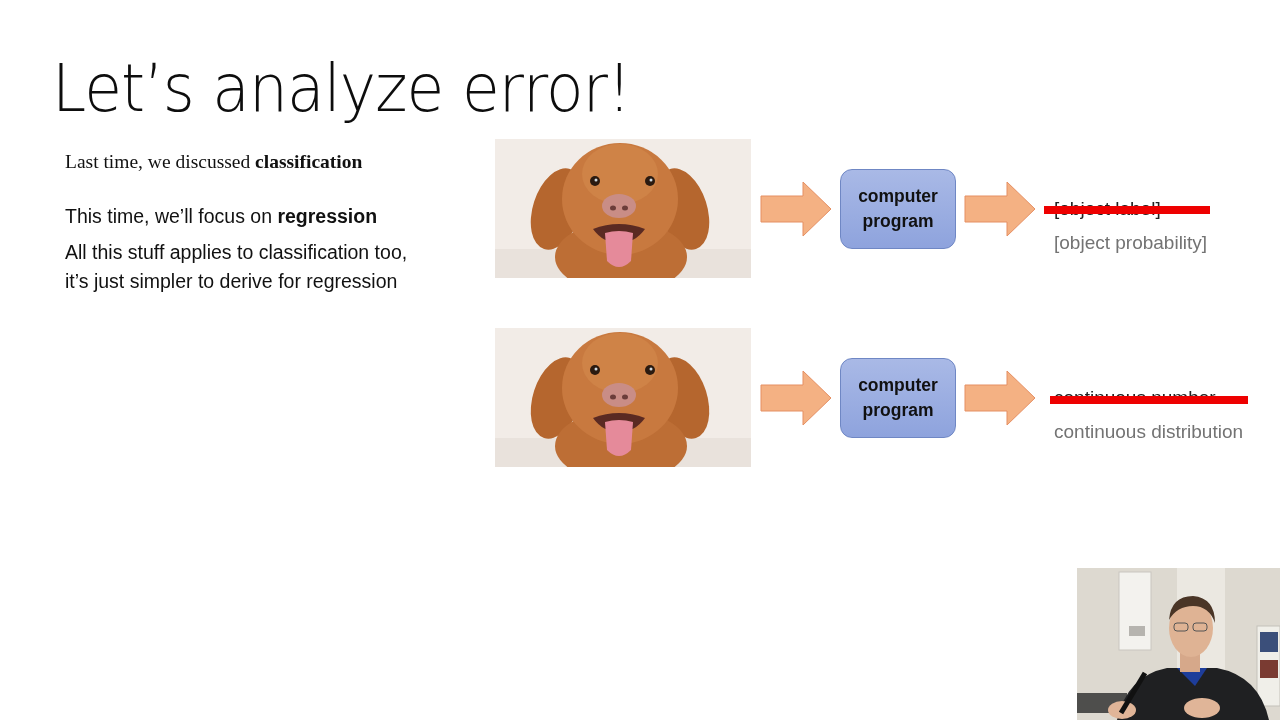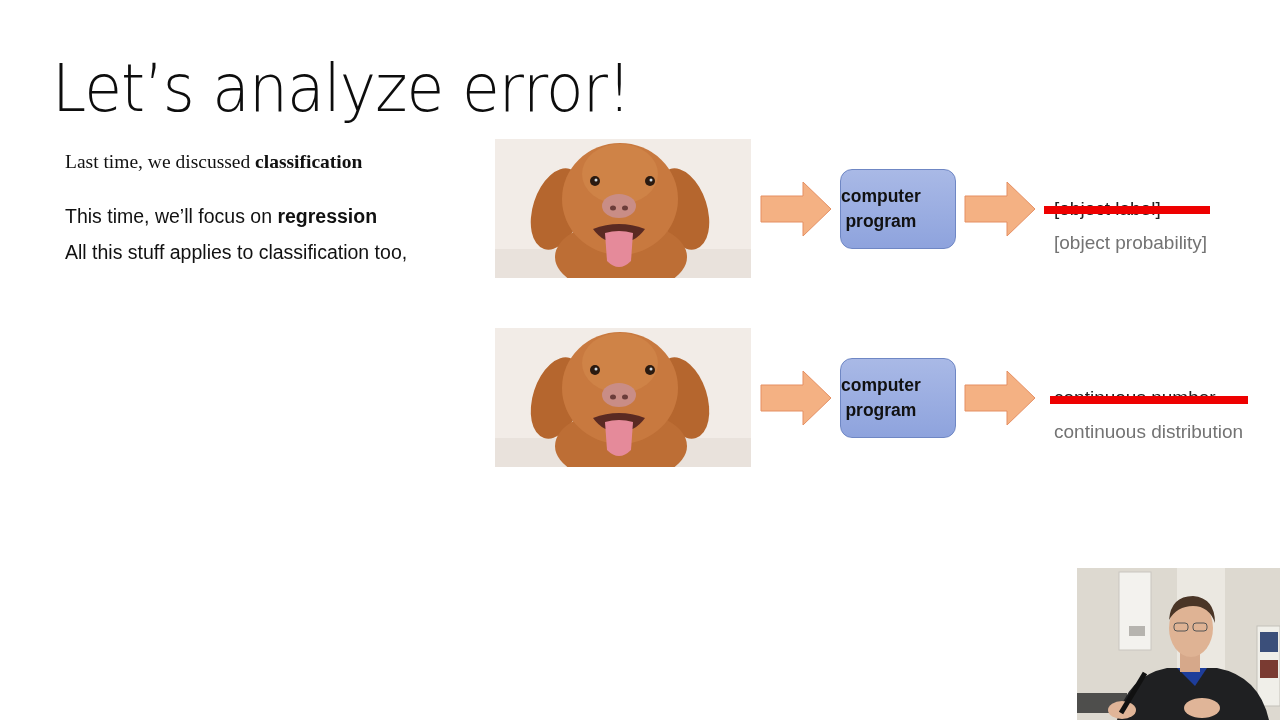--- a/index.html
+++ b/index.html
@@ -25,21 +25,21 @@
   .dog-2 { top: 328px; }
   .dog svg { display: block; }
 
   .arrow { position: absolute; width: 72px; height: 56px; }
   .arrow svg { display: block; }
 
   .program-box {
     position: absolute; left: 840px; width: 116px; height: 80px;
     border-radius: 12px; border: 1px solid #6f87c4;
     background: linear-gradient(#a9b9e6, #8ea3dd);
-    display: flex; align-items: center; text-align: center;
+    display: flex; align-items: center; justify-content: center; text-align: center;
     font-weight: 700; font-size: 17.5px; line-height: 25px; color: #111;
   }
   .program-1 { top: 169px; }
   .program-2 { top: 358px; }
 
   .out-struck { position: absolute; font-size: 19px; color: #222; white-space: nowrap; }
   .strike-bar { position: absolute; height: 8px; background: #ee0000; }
   .out-new { position: absolute; font-size: 19px; color: #737373; white-space: nowrap; }
 
   .webcam { position: absolute; left: 1077px; top: 568px; width: 203px; height: 152px; overflow: hidden; background: #d8d4cc; }
@@ -52,20 +52,21 @@
 
 <div class="bullets">
   <div class="bullet b1">
     <span>Last time, we discussed </span><b>classification</b>
   </div>
   <div class="bullet b2">
     <span>This time, we’ll focus on </span><b>regression</b>
   </div>
   <div class="bullet b3">
     <div>All this stuff applies to classification too,</div>
+    <div>it’s just simpler to derive for regression</div>
   </div>
 </div>
 
 <div class="dog dog-1">
   <svg width="256" height="139" viewBox="0 0 256 139">
     <rect width="256" height="139" fill="#f2ece7"></rect>
     <rect x="0" y="110" width="256" height="29" fill="#e9e2dc"></rect>
     <ellipse cx="62" cy="70" rx="24" ry="42" fill="#b5662e" transform="rotate(18 62 70)"></ellipse>
     <ellipse cx="188" cy="70" rx="24" ry="42" fill="#b5662e" transform="rotate(-18 188 70)"></ellipse>
     <ellipse cx="126" cy="118" rx="66" ry="36" fill="#bd6e35"></ellipse>

